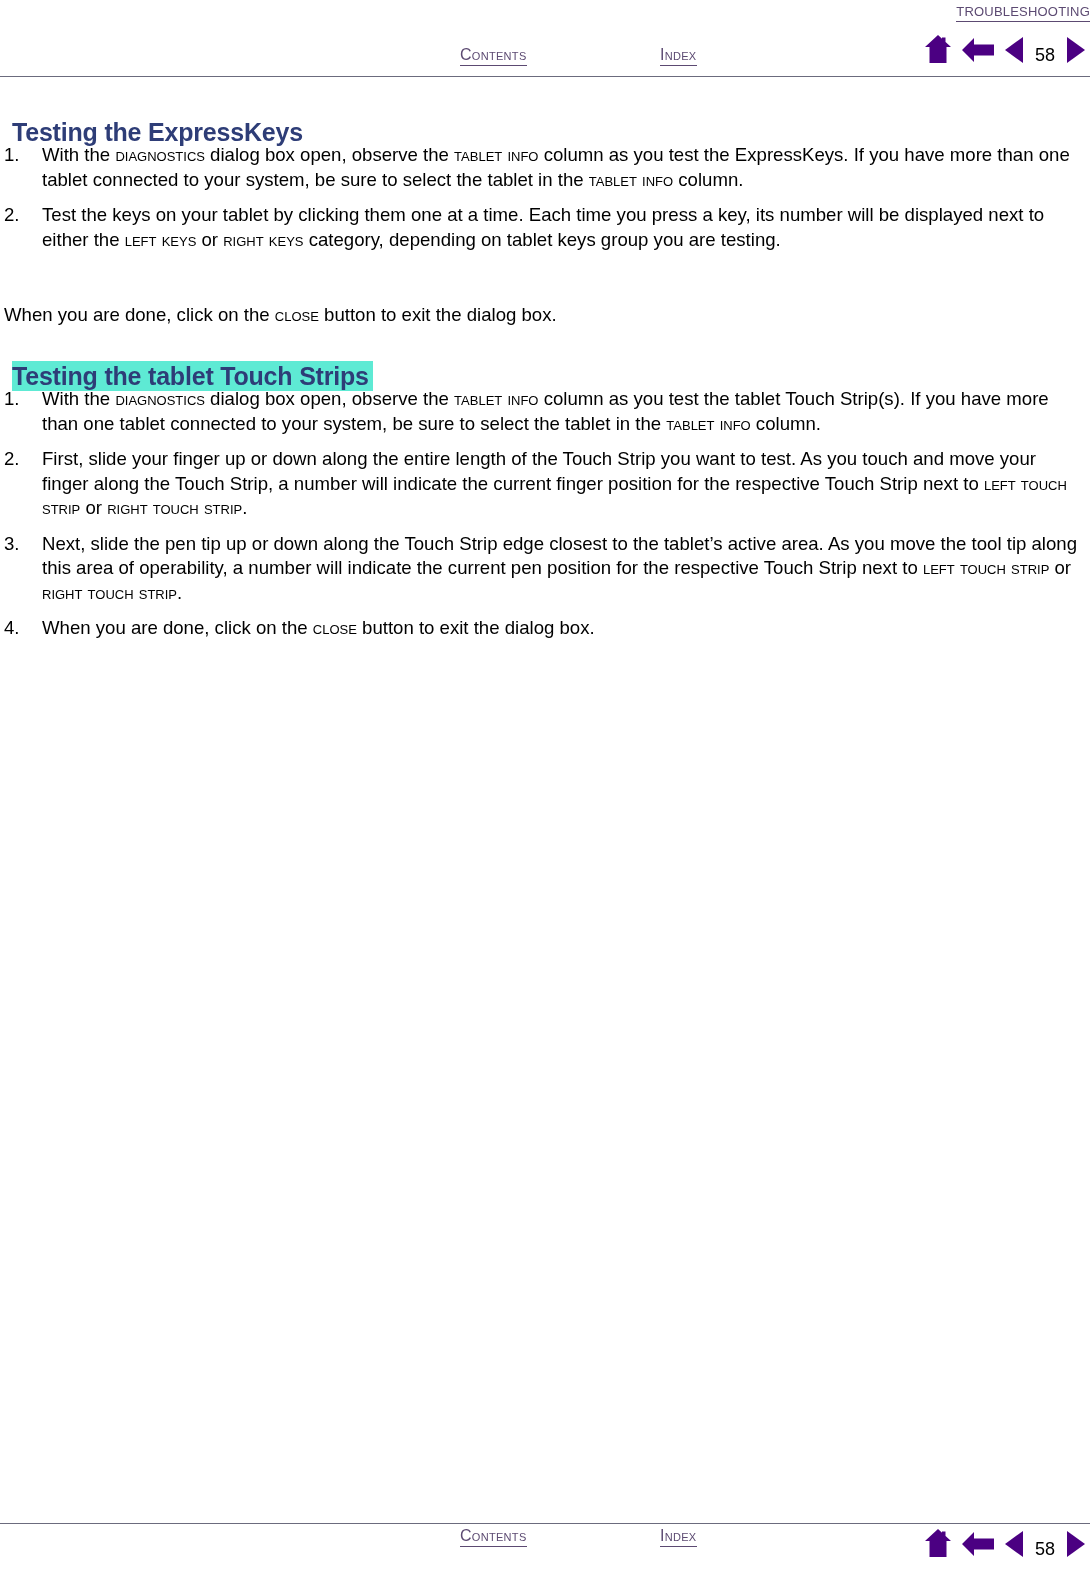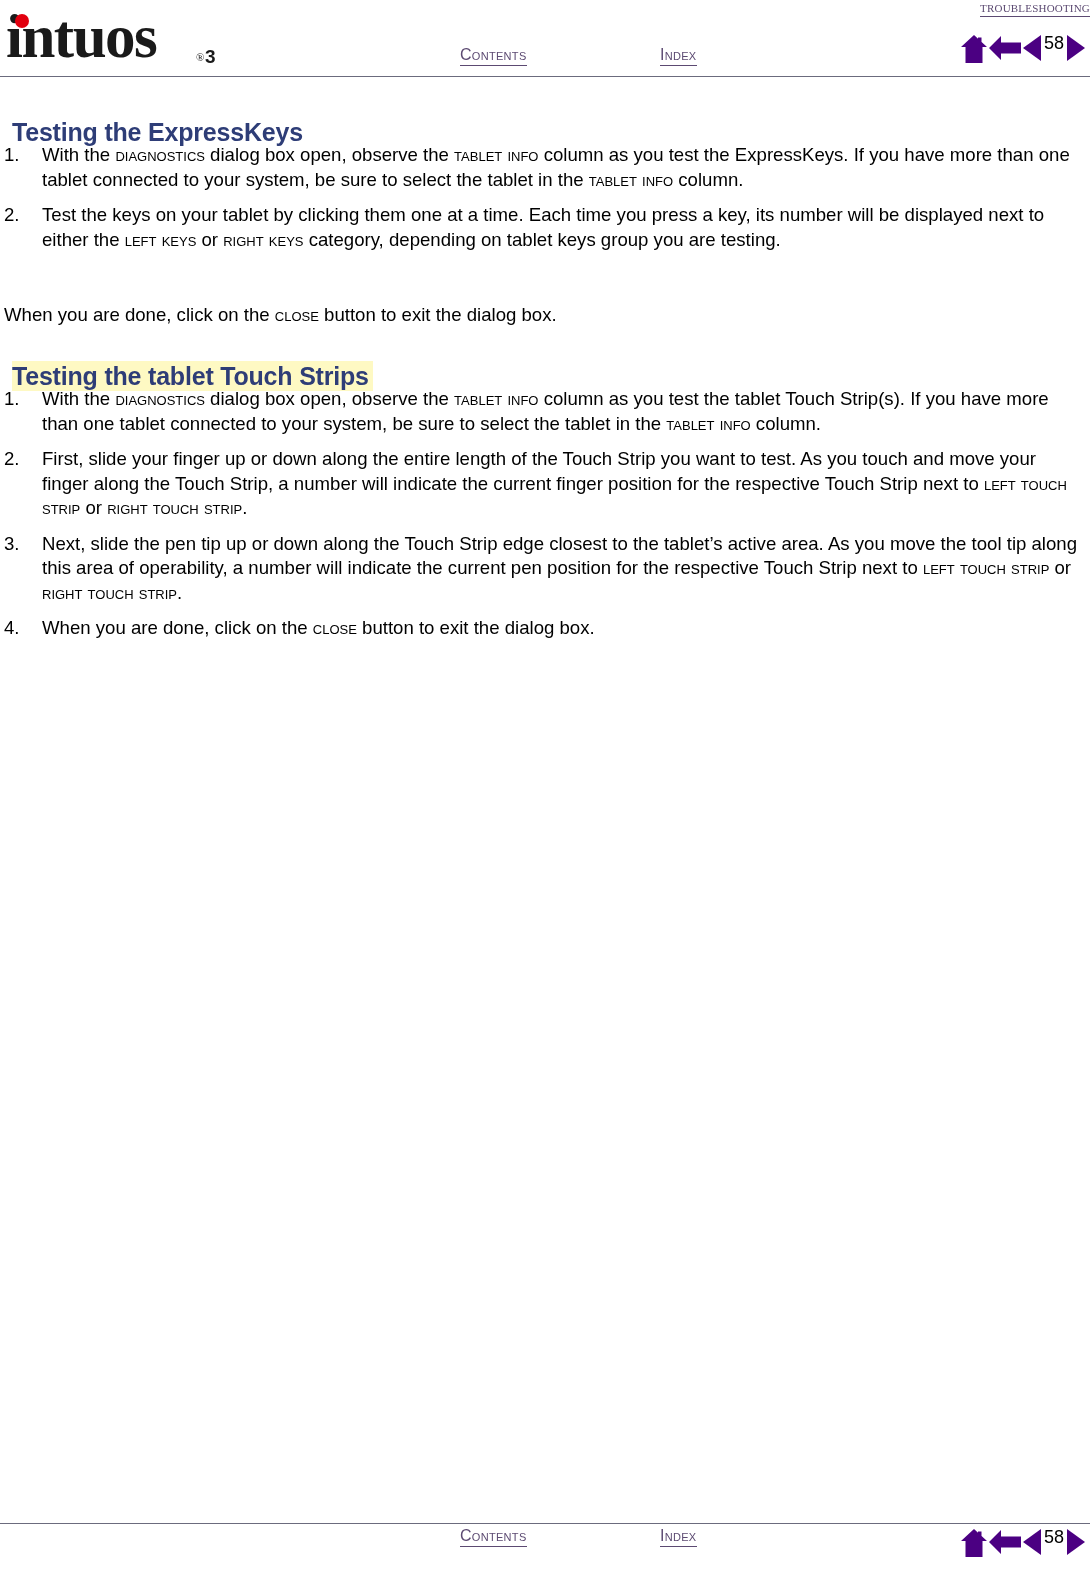--- a/index.html
+++ b/index.html
@@ -27,24 +27,23 @@
     left: 0;
     right: 0;
     top: 76px;
     height: 1px;
     background: #6b6b7d;
   }
   .breadcrumb-top {
     position: absolute;
     right: 0px;
     top: -1px;
-    font-size: 15px;
+    font-size: 19px;
     letter-spacing: 0.2px;
     white-space: nowrap;
-    font-family: Liberation Serif, serif;
   }
 
   
   .logo {
     position: absolute;
     left: 6px;
     top: 8px;
     height: 62px;
     width: 290px;
   }
@@ -116,21 +115,22 @@
     font-variant: small-caps;
     text-transform: lowercase;
     padding-bottom: 1px;
   }
   .tb-link::first-letter { text-transform: uppercase; }
 
   
   .navcluster {
     position: absolute;
     display: flex;
-    align-items: flex-start;
+    align-items: flex-end;
+    gap: 9px;
   }
   .nav-hdr { right: 4px; top: 34px; }
   .nav-ftr { right: 4px; top: 1528px; }
 
   .icon-btn {
     display: inline-flex;
     align-items: center;
     justify-content: center;
     cursor: pointer;
     background: none;
@@ -155,21 +155,21 @@
   h2.section-heading {
     font-size: 25px;
     font-weight: 700;
     color: #2e3d77;
     margin: 8px;
     padding: 0;
     letter-spacing: -0.2px;
     line-height: 30px;
   }
   h2.highlighted {
-    background: #fef9c3;
+    background: #5eead4;
     display: inline-block;
     padding-right: 4px;
     text-align: center;
   }
   .sec1-title { position: absolute; left: 4px; top: 32px; }
   .sec2-title { position: absolute; left: 4px; top: 276px; }
 
   ol.steps {
     list-style: none;
     margin: 0;
@@ -218,26 +218,20 @@
     background: #6b6b7d;
   }
   .page-footer .nav-link,
   .page-footer .navcluster { pointer-events: auto; }
 </style>
 </head>
 <body>
 
 <div class="page-header">
 
-  <div class="logo">
-    <span class="logo-word">intuos</span>
-    <span class="logo-dot"></span>
-    <span class="logo-reg">®</span>
-    <span class="logo-three">3</span>
-  </div>
 
   <div class="breadcrumb-top">
     <a class="tb-link" href="#">TROUBLESHOOTING</a>
   </div>
 
   <a class="nav-link sc hdr-contents" href="#">CONTENTS</a>
   <a class="nav-link sc hdr-index" href="#">INDEX</a>
 
   <div class="navcluster nav-hdr">
     <span class="icon-btn" title="home">

